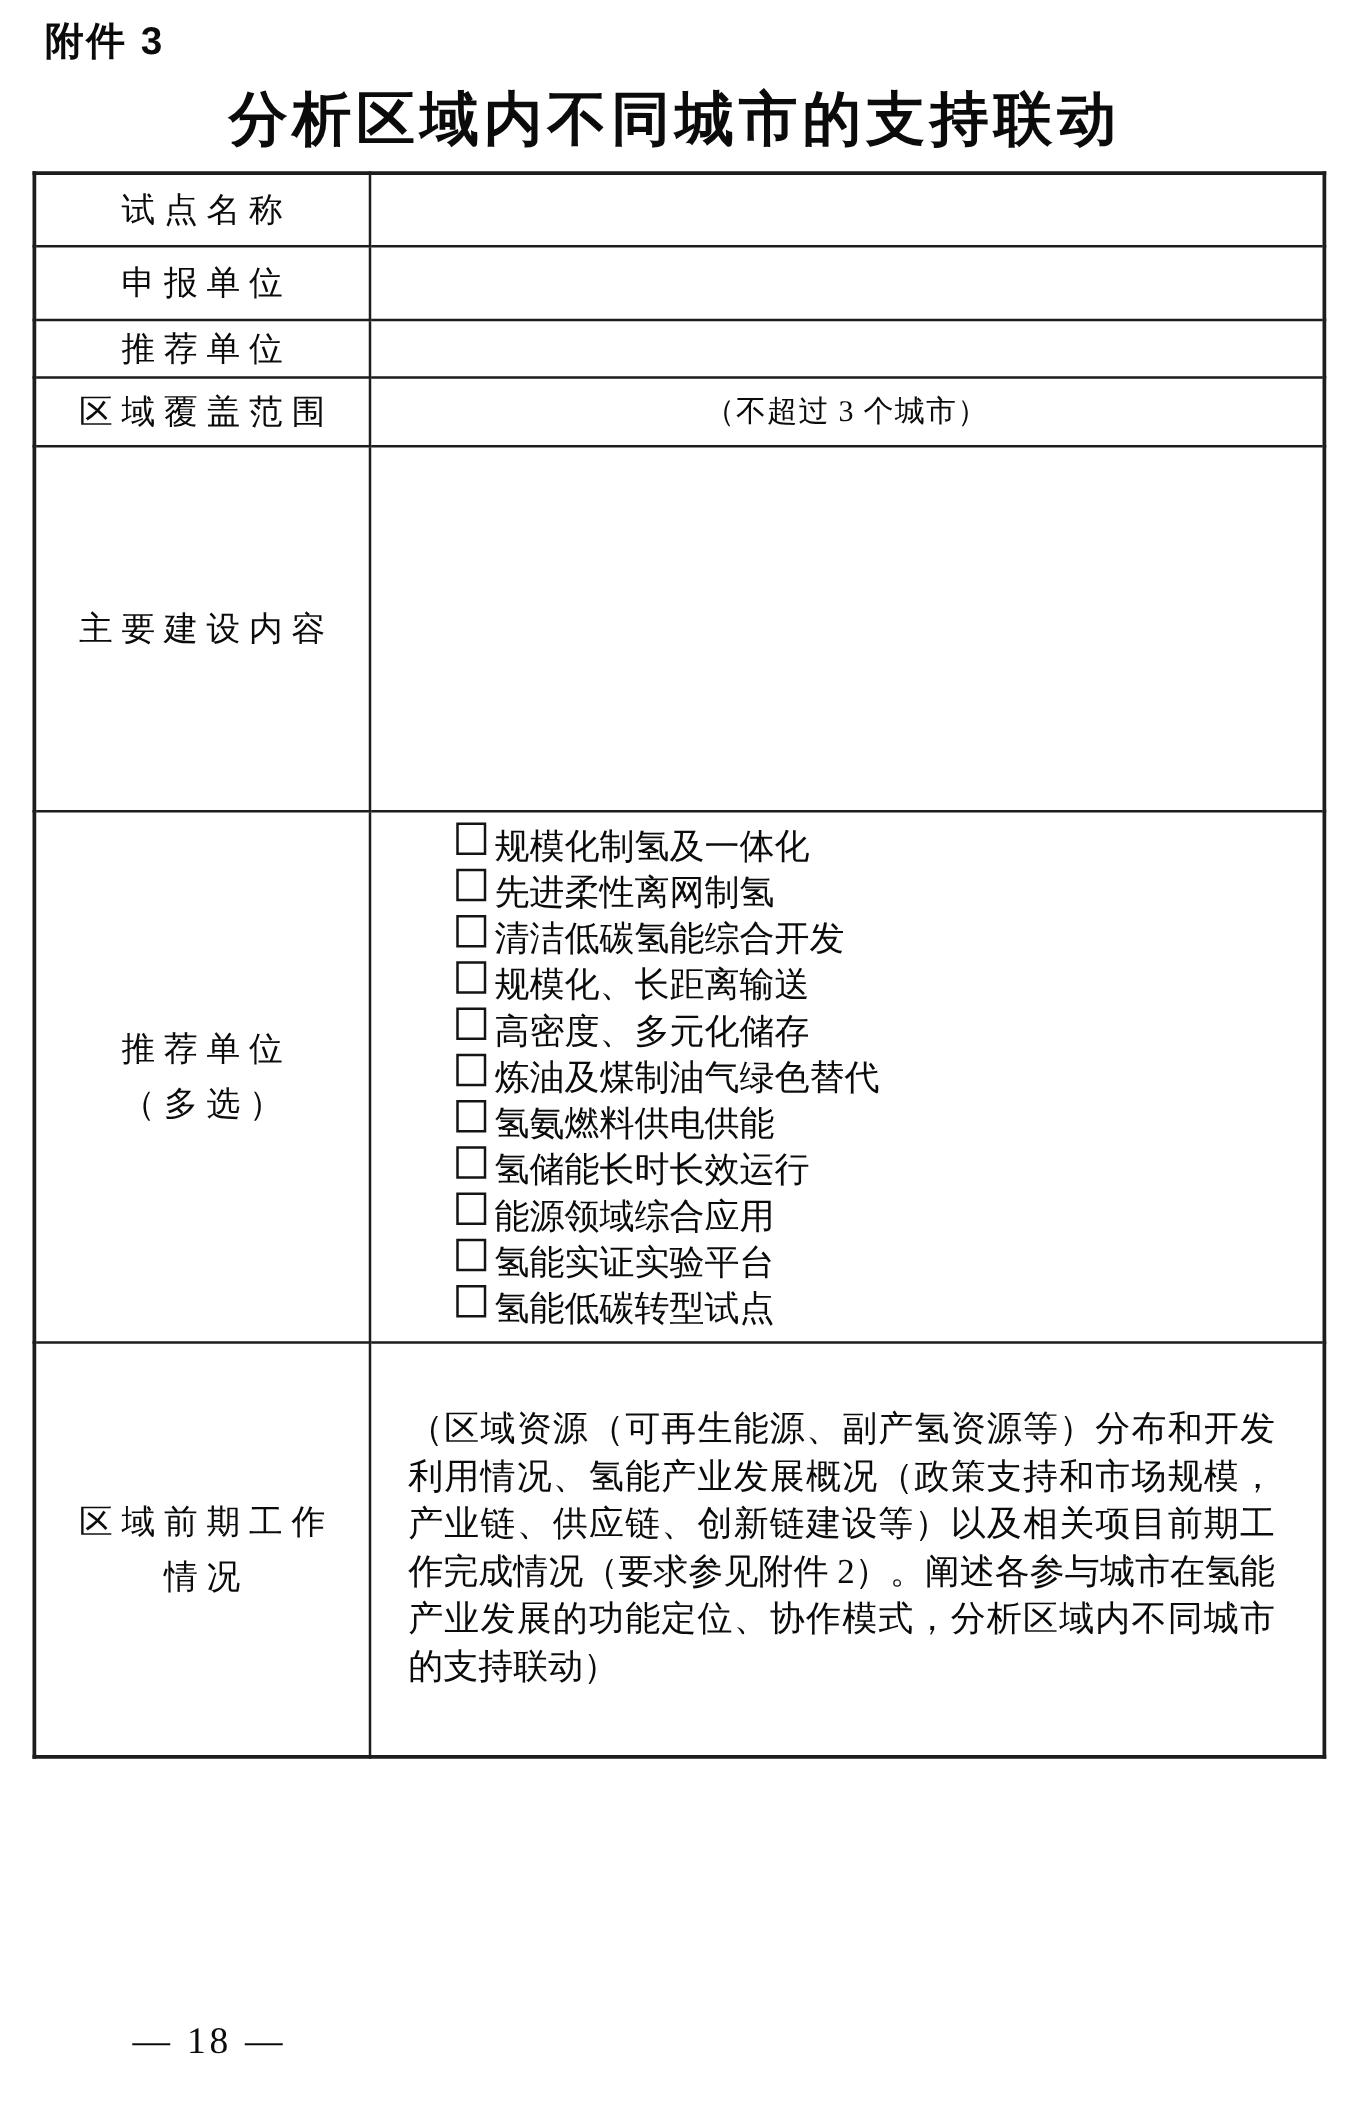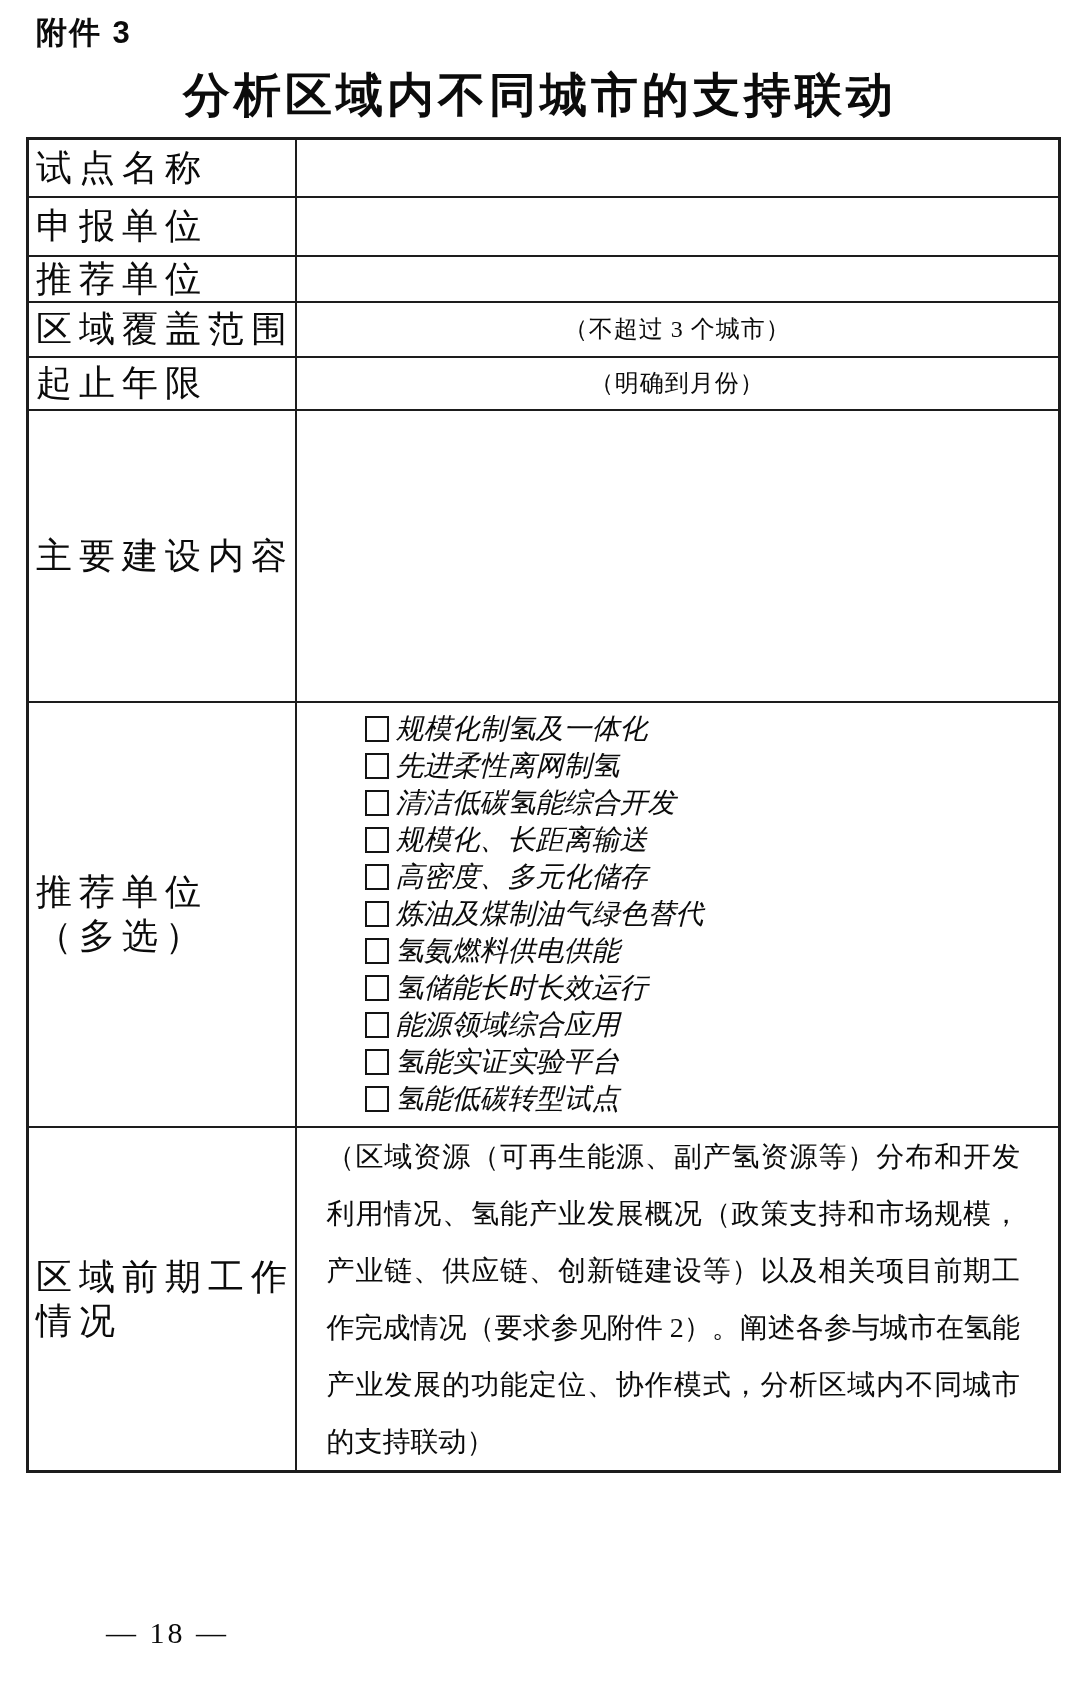--- a/index.html
+++ b/index.html
@@ -21,33 +21,33 @@
   }
   table.form-table{
     position:absolute;left:26px;top:137px;width:1032px;
     border-collapse:collapse;table-layout:fixed;
     border:3px solid #1d1d1d;
   }
   col.c1{width:268px;}
   col.c2{width:764px;}
   td{border:2px solid #1d1d1d;padding:0;vertical-align:middle;}
   .label-cell{
-    text-align:left;font-size:36px;letter-spacing:7px;text-indent:7px;
+    text-align:center;font-size:27px;letter-spacing:7px;text-indent:7px;
     line-height:40px;
   }
   .label-line{display:block;line-height:44px;}
   .value-center{text-align:center;font-size:24px;letter-spacing:1px;}
   .options-cell{padding:8px 10px 8px 68px;}
-  .opt{display:flex;align-items:center;height:37px;font-size:28px;font-style:italic;}
+  .opt{display:flex;align-items:flex-start;height:37px;font-size:28px;}
   .cb{
     width:20px;height:22px;border:2px solid #141414;background:#fff;
     margin-right:7px;flex:none;
   }
   .para-cell{
-    font-size:28px;line-height:57px;text-align:justify;
+    font-size:28px;line-height:38px;text-align:justify;
     padding:0 38px 0 30px;
   }
   .pageno{
     position:absolute;left:106px;top:1616px;
     font-size:30px;letter-spacing:3px;
   }
 </style>
 </head>
 <body>
 
@@ -69,24 +69,20 @@
       <td class="label-cell">申报单位</td>
       <td class="value-center"></td>
     </tr>
     <tr style="height:46px;">
       <td class="label-cell">推荐单位</td>
       <td class="value-center"></td>
     </tr>
     <tr style="height:55px;">
       <td class="label-cell">区域覆盖范围</td>
       <td class="value-center">（不超过 3 个城市）</td>
-    </tr>
-    <tr style="height:53px;">
-      <td class="label-cell">起止年限</td>
-      <td class="value-center">（明确到月份）</td>
     </tr>
     <tr style="height:292px;">
       <td class="label-cell">主要建设内容</td>
       <td class="value-center"></td>
     </tr>
     <tr style="height:424px;">
       <td class="label-cell">
         <span class="label-line">推荐单位</span>
         <span class="label-line">（多选）</span>
       </td>

